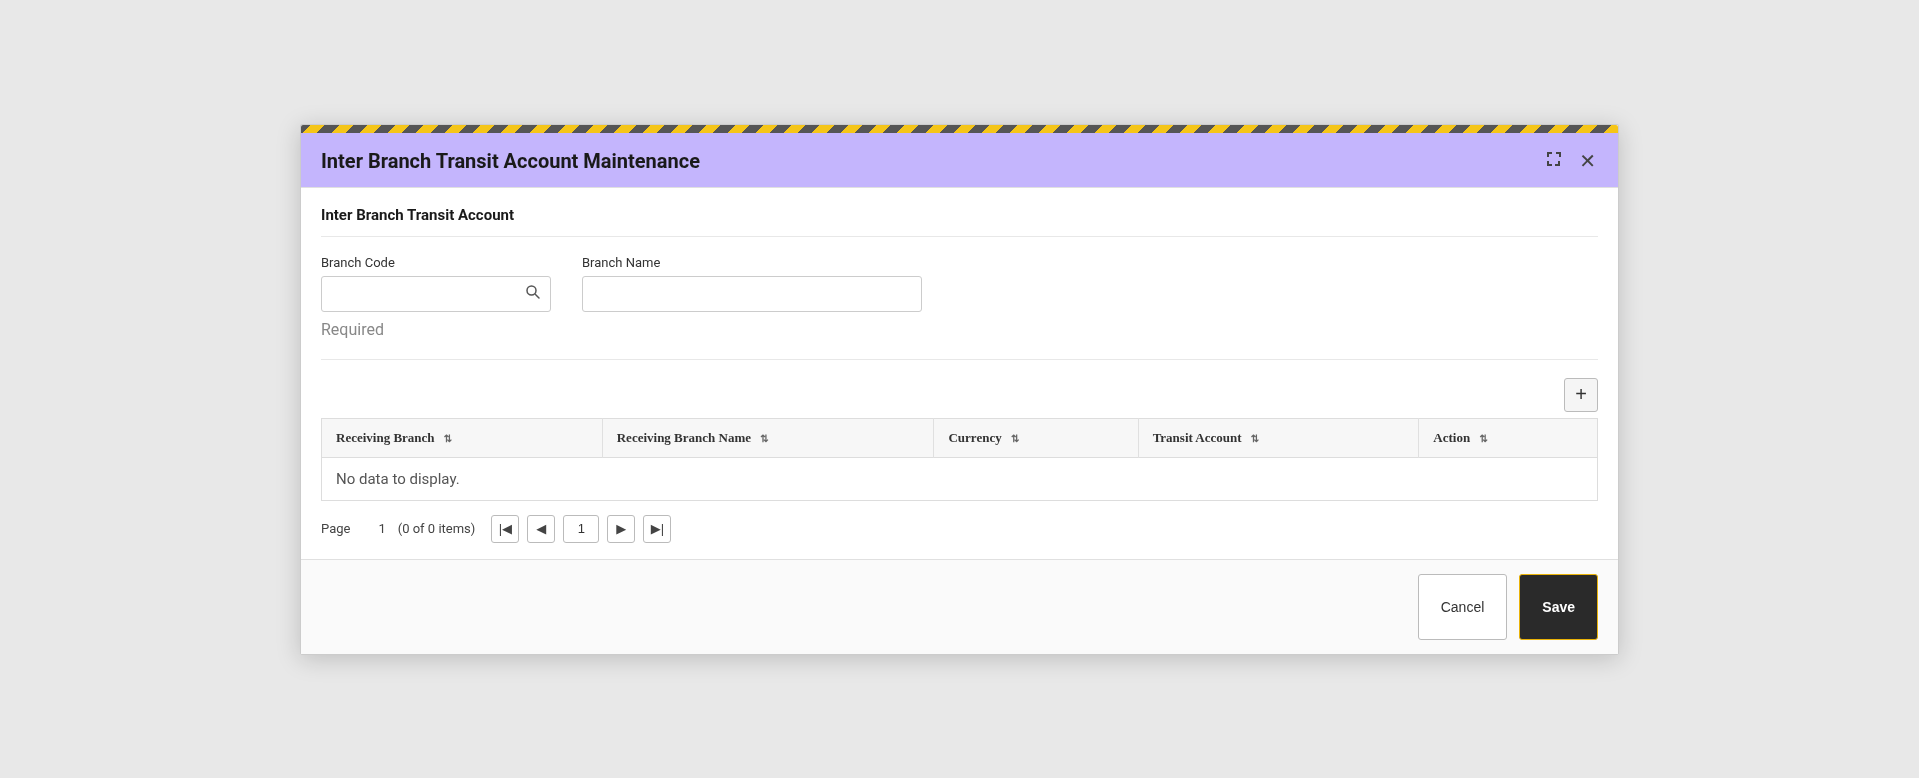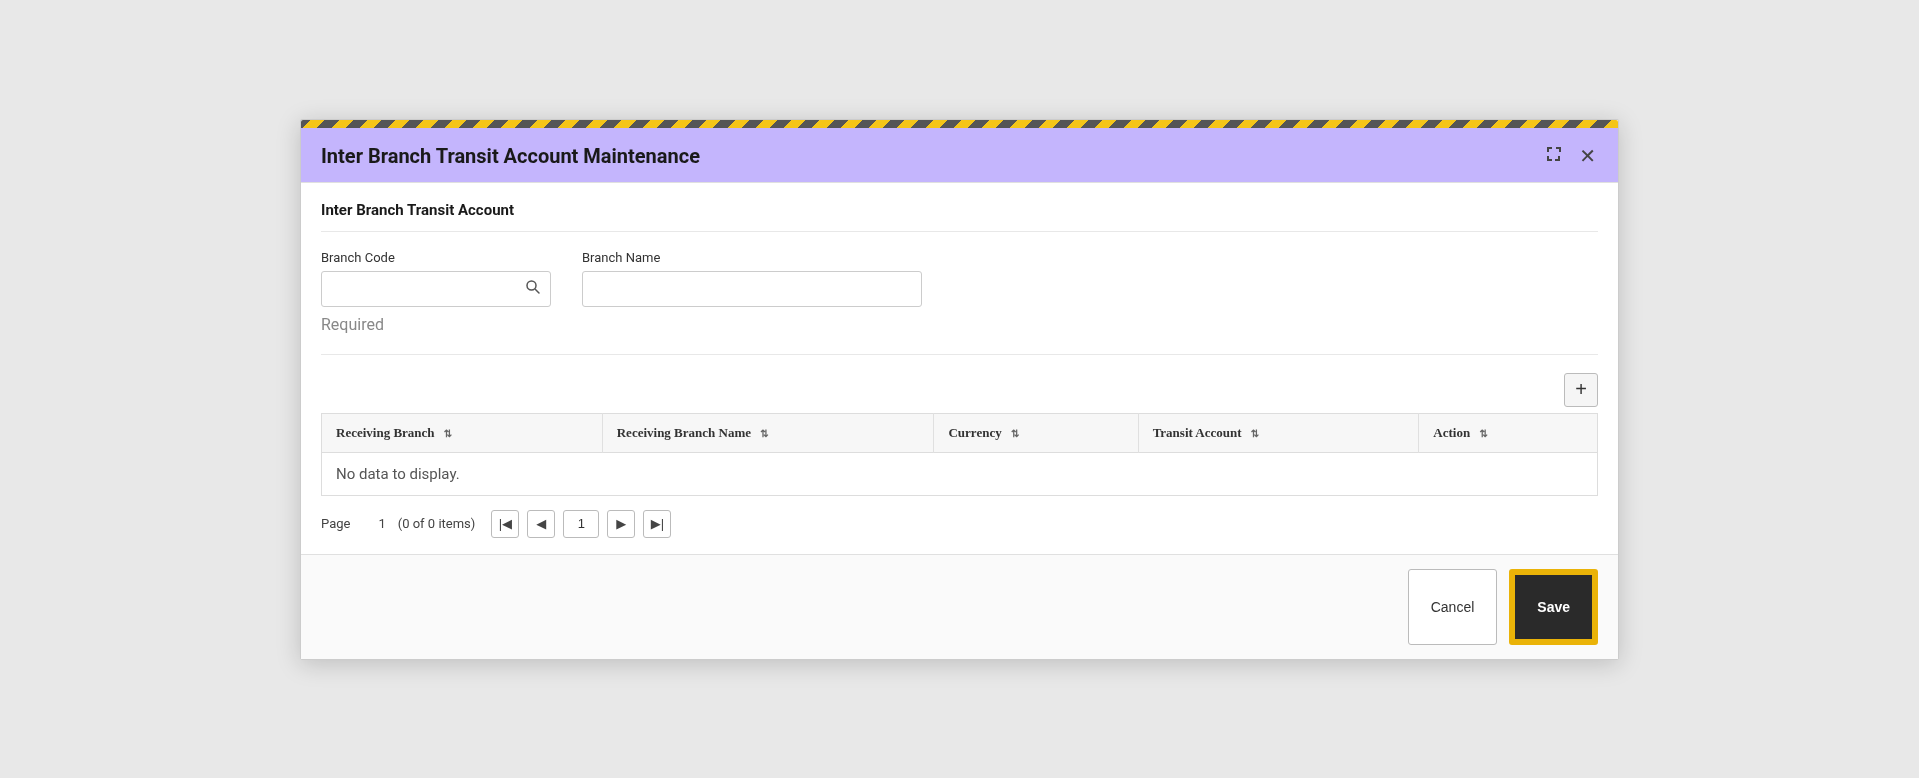--- a/index.html
+++ b/index.html
@@ -262,21 +262,21 @@
       border: 1px solid #bbb;
       background: #fff;
       border-radius: 3px;
       font-size: 14px;
       color: #333;
       cursor: pointer;
     }
 
     .btn-save {
       padding: 24px 22px;
-      border: 6px solid #eab308;
+      border: 1px solid #eab308;
       background: #2a2a2a;
       border-radius: 3px;
       font-size: 14px;
       color: #fff;
       cursor: pointer;
       font-weight: 600;
     }
 
     .expand-icon {
       font-size: 16px;

